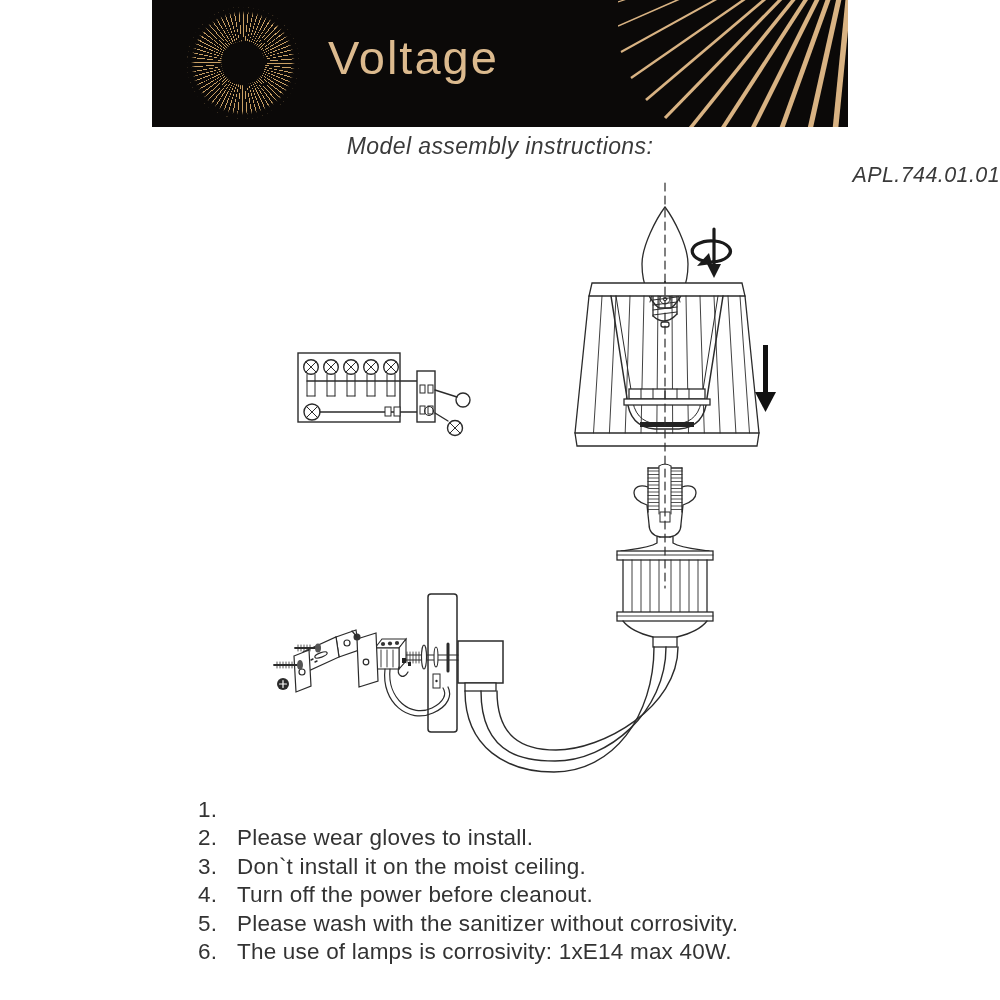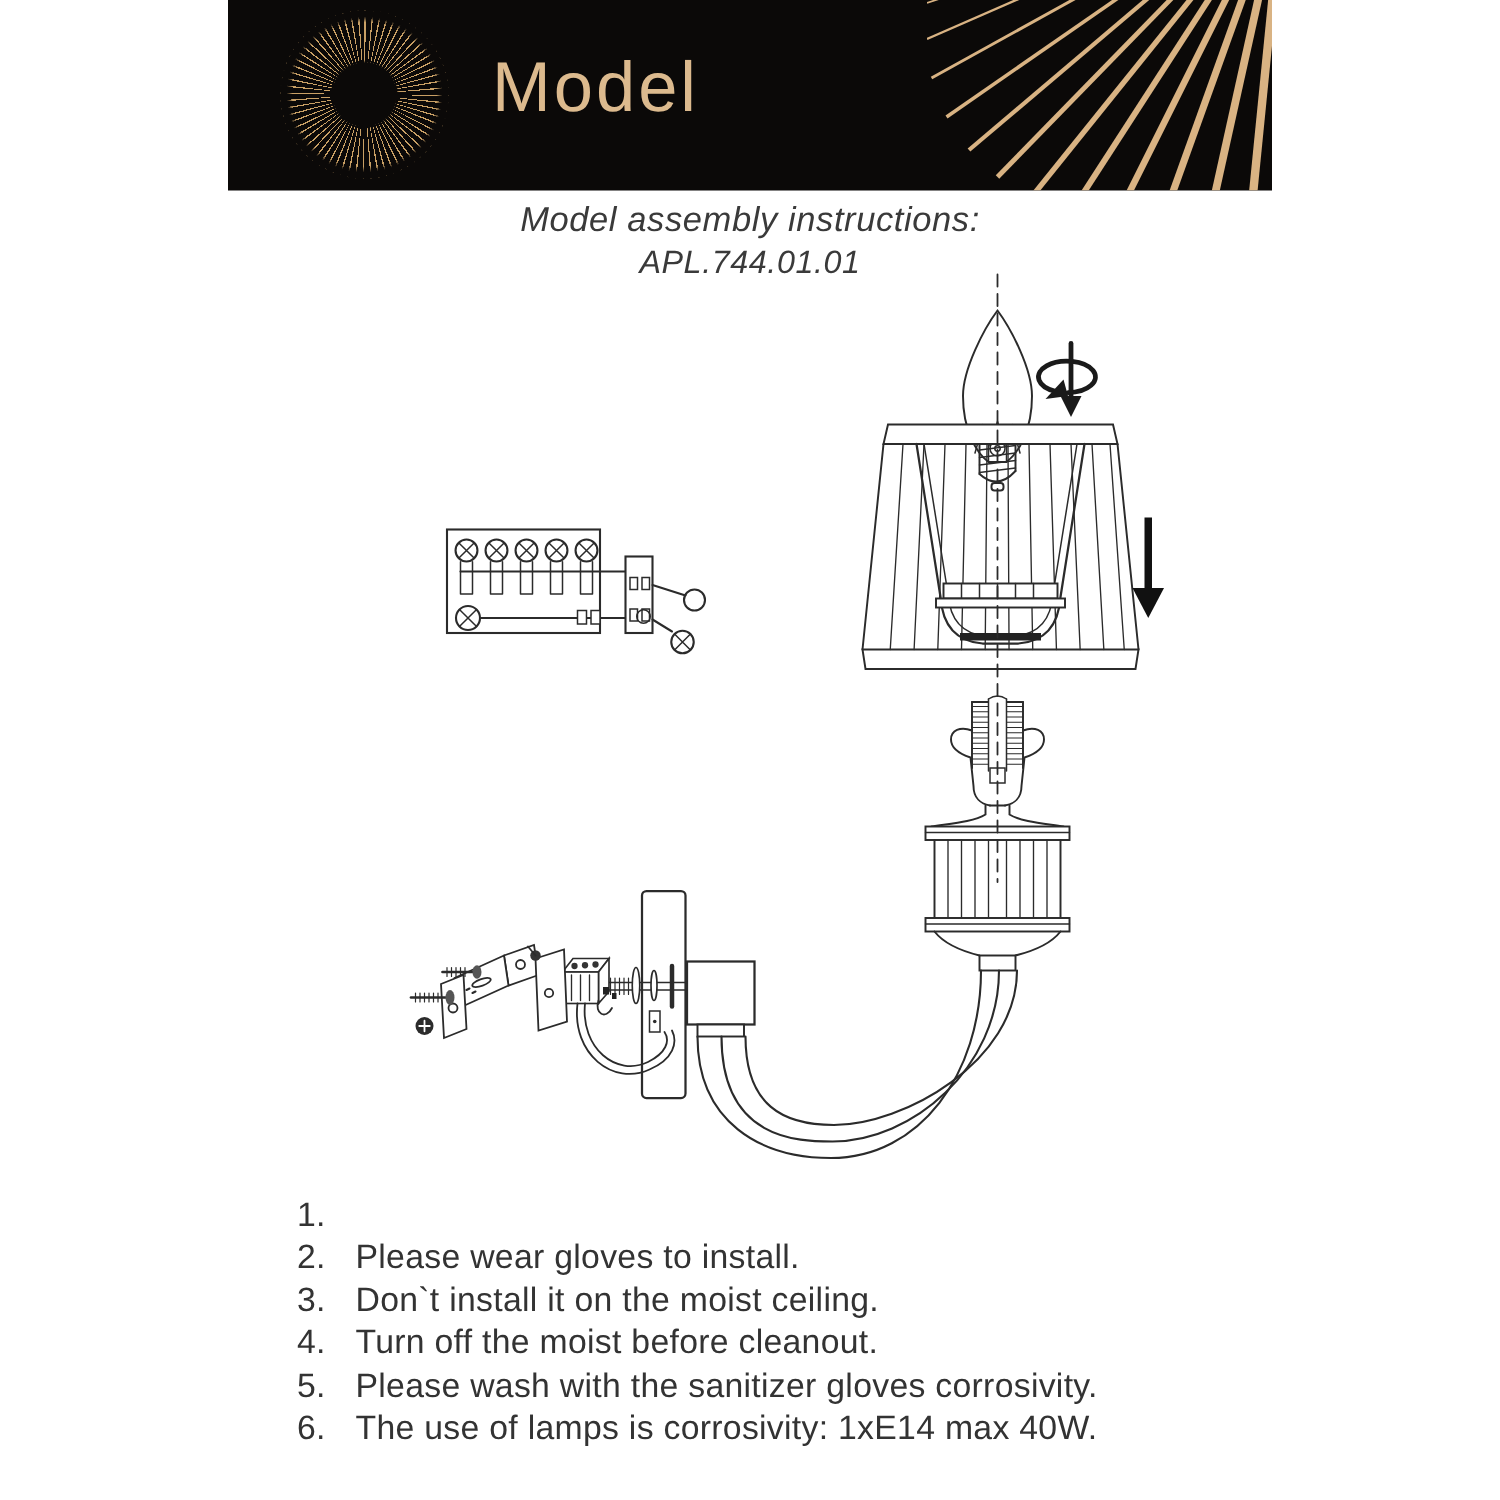--- a/index.html
+++ b/index.html
@@ -12,38 +12,38 @@
             background:repeating-conic-gradient(#c9a065 0deg 1.1deg, rgba(0,0,0,0) 1.1deg 5.3deg);}
   .sunburst::after{content:"";position:absolute;inset:0;border-radius:50%;
             background:radial-gradient(circle at 50% 50%, #0b0908 0 21px, rgba(11,9,8,0) 23px 48px, #0b0908 52px 100%);}
   .wordmark{position:absolute;left:176px;top:30px;font-size:47px;font-weight:400;
             color:#dcba8e;letter-spacing:2px;}
   .banner-rays{position:absolute;right:0;top:0;}
 
   
   .titles{position:absolute;top:133px;left:0;width:1000px;text-align:center;color:#3a3a3a;font-style:italic;}
   .heading{font-size:23px;letter-spacing:.4px;}
-  .model{font-size:21.5px;margin-top:3px;letter-spacing:.4px;}
+  .model{font-size:21.5px;margin-top:3px;letter-spacing:.4px;text-align:right;}
 
   
   .diagram{position:absolute;left:0;top:0;width:1000px;height:1000px;}
 
   
   .instructions{position:absolute;left:198px;top:796px;color:#333;}
   .instr-row{display:flex;font-size:22.5px;line-height:28.4px;letter-spacing:.2px;}
   .instr-num{width:39px;flex:0 0 39px;}
 </style>
 </head>
 <body>
 
 <div class="page">
 
   <header class="banner">
     <div class="sunburst"></div>
-    <div class="wordmark">Model</div>
+    <div class="wordmark">Voltage</div>
     <svg class="banner-rays" width="230" height="127" viewBox="0 0 230 127">
       <g stroke="#d9b383" fill="none">
         <line x1="238" y1="-78" x2="0" y2="2" stroke-width="1.2"></line>
         <line x1="238" y1="-78" x2="0" y2="26" stroke-width="1.6"></line>
         <line x1="238" y1="-78" x2="3" y2="52" stroke-width="2"></line>
         <line x1="238" y1="-78" x2="13" y2="78" stroke-width="2.4"></line>
         <line x1="238" y1="-78" x2="28" y2="100" stroke-width="2.8"></line>
         <line x1="238" y1="-78" x2="47" y2="118" stroke-width="3.2"></line>
         <line x1="238" y1="-78" x2="70" y2="131" stroke-width="3.6"></line>
         <line x1="238" y1="-78" x2="97" y2="140" stroke-width="4"></line>
@@ -249,25 +249,25 @@
       <div class="instr-row">
         <span class="instr-num">2.</span>
         <span class="instr-text">Please wear gloves to install.</span>
       </div>
       <div class="instr-row">
         <span class="instr-num">3.</span>
         <span class="instr-text">Don`t install it on the moist ceiling.</span>
       </div>
       <div class="instr-row">
         <span class="instr-num">4.</span>
-        <span class="instr-text">Turn off the moist before cleanout.</span>
+        <span class="instr-text">Turn off the power before cleanout.</span>
       </div>
       <div class="instr-row">
         <span class="instr-num">5.</span>
-        <span class="instr-text">Please wash with the sanitizer gloves corrosivity.</span>
+        <span class="instr-text">Please wash with the sanitizer without corrosivity.</span>
       </div>
       <div class="instr-row">
         <span class="instr-num">6.</span>
         <span class="instr-text">The use of lamps is corrosivity: 1xE14 max 40W.</span>
       </div>
     </div>
 
 </div>
 
 </body></html>

